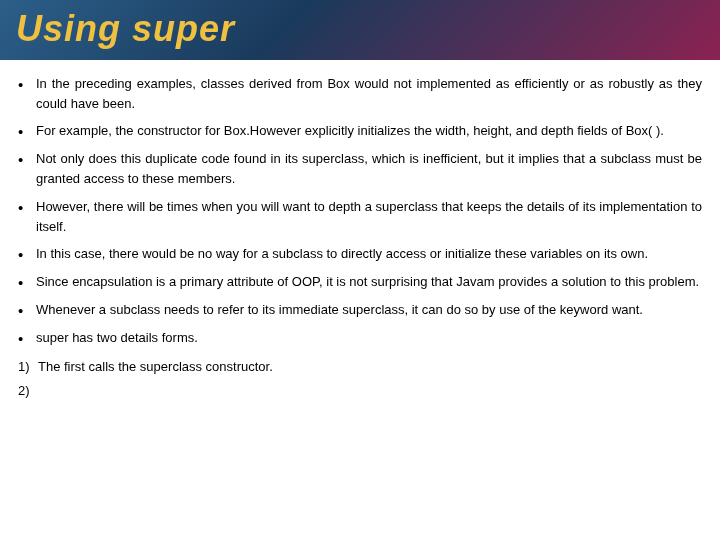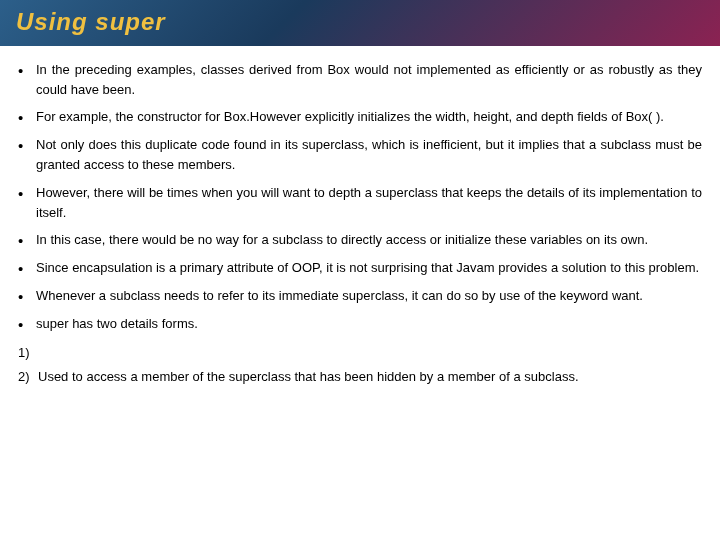--- a/index.html
+++ b/index.html
@@ -17,21 +17,21 @@
       overflow: hidden;
     }
 
     .header {
       background: linear-gradient(135deg, #2c5f8a 0%, #1a3a5c 40%, #8b2252 100%);
       padding: 8px 16px 10px 16px;
       color: #f0c040;
     }
 
     .header-title {
-      font-size: 24px;
+      font-size: 36px;
       font-weight: bold;
       font-style: italic;
       color: #f0c040;
       letter-spacing: 1px;
     }
 
     .content {
       padding: 14px 18px 10px 18px;
       line-height: 1.55;
     }
@@ -144,19 +144,19 @@
       <span class="bullet-text">
         <span class="bold">super has two details forms.</span>
       </span>
     </li>
 
   </ul>
 
   <div class="numbered-list">
     <div class="numbered-item">
       <span class="number-label">1)</span>
+      <span>The first calls the superclass constructor.</span>
     </div>
     <div class="numbered-item">
       <span class="number-label">2)</span>
-      <span>Used to access a member of the superclass that has been hidden by a member of a subclass.</span>
     </div>
   </div>
 </div>
 
 </body></html>

